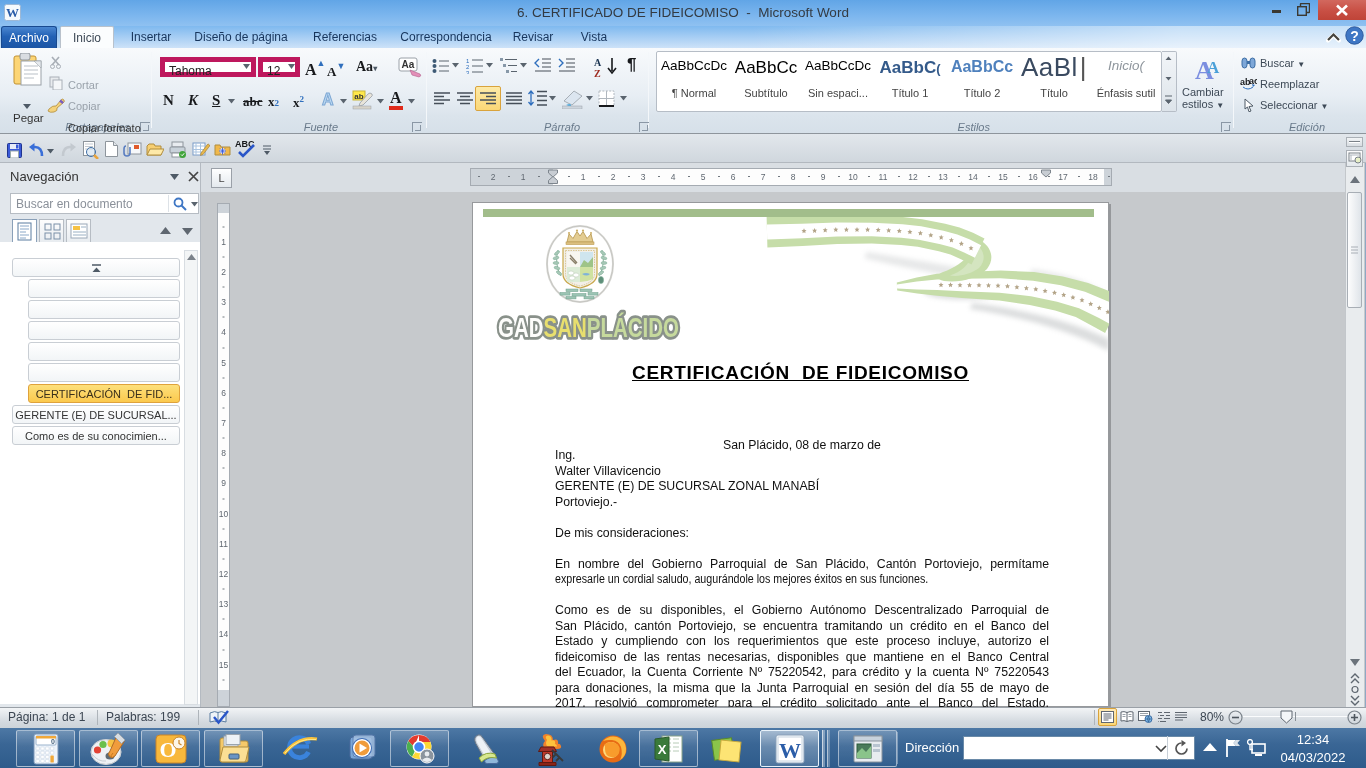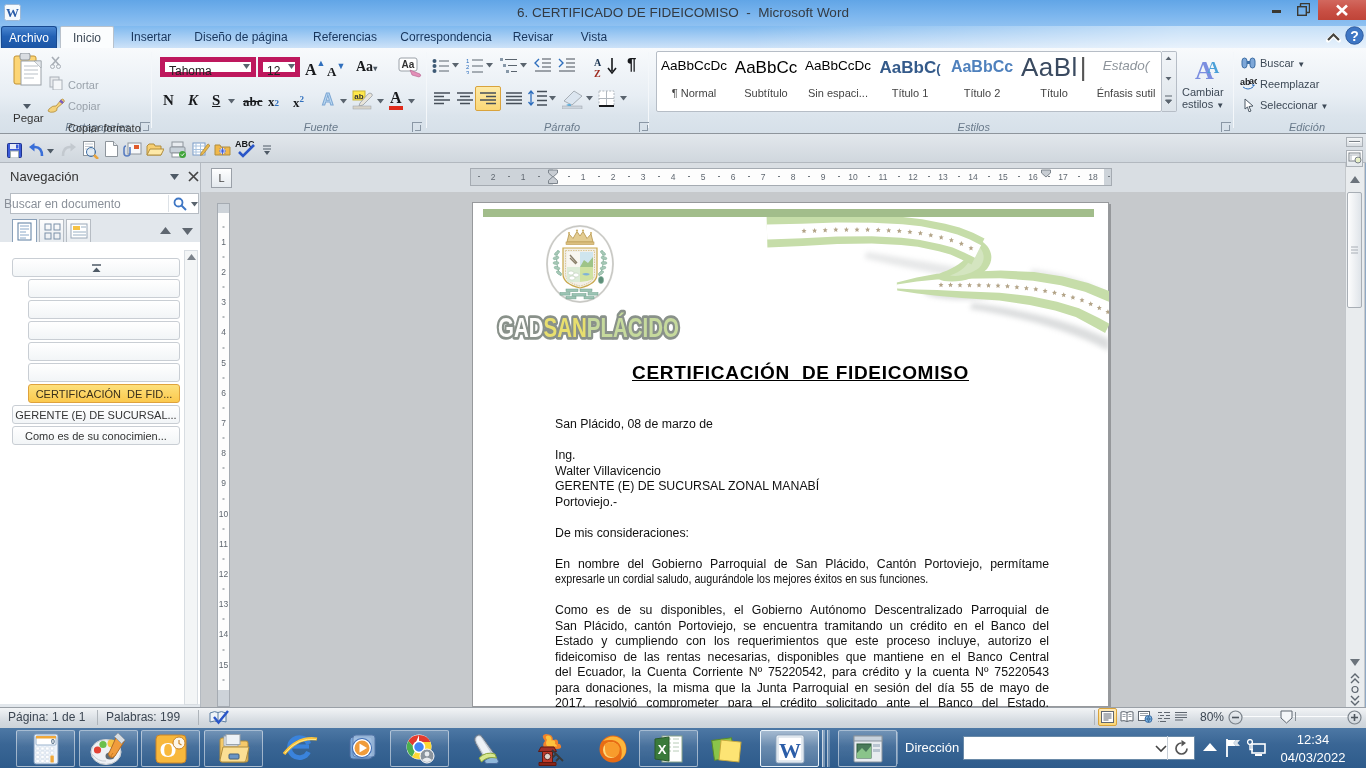--- a/index.html
+++ b/index.html
@@ -283,21 +283,21 @@
   </div>
 <div class="stcell" style="left:946px">
     <div class="stsample" style="font-size:16px;color:#4f81bd;font-weight:bold">AaBbCc</div>
     <div class="stlabel">Título 2</div>
   </div>
 <div class="stcell" style="left:1018px">
     <div class="stsample" style="font-size:26px;top:1px;color:#3a4a60;letter-spacing:.5px">AaBl<span style="font-weight:normal;color:#555;margin-left:2px">|</span></div>
     <div class="stlabel">Título</div>
   </div>
 <div class="stcell" style="left:1090px">
-    <div class="stsample" style="font-size:13.5px;color:#8e959c;font-style:italic">Estado(</div>
+    <div class="stsample" style="font-size:13.5px;color:#8e959c;font-style:italic">Inicio(</div>
     <div class="stlabel">Énfasis sutil</div>
   </div>
 <div class="abs" style="left:1162px;top:51px;width:15px;height:61px;background:linear-gradient(#f2f5f8,#dde4ea);border:1px solid #b6bdc6;border-left:none;border-radius:0 2px 2px 0">
 <svg width="13" height="62">
       <path d="M3.5 8 L6.5 4.5 L9.5 8 Z" fill="#5a646e"></path>
       <path d="M3.5 25 L6.5 28.5 L9.5 25 Z" fill="#5a646e"></path>
       <path d="M3 44 h7 M3.5 48 L6.5 51.5 L9.5 48 Z" stroke="#5a646e" fill="#5a646e"></path>
     </svg></div>
 
 <svg class="abs" style="left:1193px;top:53px" width="32" height="32">
@@ -389,21 +389,21 @@
 
 <div class="abs" id="navpane"></div>
 <div class="abs" style="left:10px;top:169px;font-size:13px;color:#333">Navegación</div>
 <svg class="abs" style="left:170px;top:174px" width="10" height="7">
     <path d="M0 0 h9 l-4.5 6 z" fill="#4e5a66"></path>
   </svg>
 <svg class="abs" style="left:188px;top:171px" width="11" height="11">
     <path d="M1 1 L10 10 M10 1 L1 10" stroke="#444" stroke-width="1.7"></path>
   </svg>
 <div class="abs" id="searchbox"></div>
-<div class="abs" style="left:4px;top:197px;font-size:12px;color:#8a9099">Buscar en documento</div>
+<div class="abs" style="left:16px;top:197px;font-size:12px;color:#8a9099">Buscar en documento</div>
 <div class="abs" style="left:168px;top:195px;width:1px;height:17px;background:#dde2e7"></div>
 <svg class="abs" style="left:173px;top:197px" width="14" height="14">
     <circle cx="5.5" cy="5.5" r="4" fill="none" stroke="#3e76c4" stroke-width="1.8"></circle>
     <path d="M8.5 8.5 L13 13" stroke="#3e76c4" stroke-width="2"></path>
   </svg>
 <svg class="abs" style="left:191px;top:202px" width="8" height="5">
     <path d="M0 0h7l-3.5 4.5z" fill="#5a646e"></path>
   </svg>
 <div class="ntab" style="left:12px;background:#fff;border-color:#8aa0b8"><svg width="23" height="22" style="margin:2px 3px">
       <rect x="2" y="1" width="13" height="17" fill="#fff" stroke="#5a7ca0"></rect>
@@ -556,21 +556,21 @@
       <rect x="40" y="74.5" width="10" height="2.4"></rect>
   </g>
 </svg>
 
 <svg class="abs" style="left:496px;top:308px" width="188" height="36" viewBox="0 0 188 36">
   <text x="2" y="29" font-family="Liberation Sans" font-weight="bold" font-size="27" stroke="#89918a" stroke-width="5.6" stroke-linejoin="round" textLength="181" lengthAdjust="spacingAndGlyphs">GADSANPLÁCIDO</text>
   <text x="2" y="29" font-family="Liberation Sans" font-weight="bold" font-size="27" textLength="181" lengthAdjust="spacingAndGlyphs"><tspan fill="#fdfdfb">GAD</tspan><tspan fill="#e8df6e">SAN</tspan><tspan fill="#c6da9d">PLÁCIDO</tspan></text>
 </svg>
 
 <div class="abs" style="left:632px;top:362px;width:420px;font-size:19px;font-weight:bold;letter-spacing:.7px;color:#000;"><span style="text-decoration:underline">CERTIFICACIÓN&nbsp; DE FIDEICOMISO</span></div>
-<div class="dline" style="top:417px;text-align:left">San Plácido, 08 de marzo de</div>
+<div class="dline" style="top:438px;text-align:center">San Plácido, 08 de marzo de</div>
 <div class="dline" style="top:448px">Ing.</div>
 <div class="dline" style="top:463.5px">Walter Villavicencio</div>
 <div class="dline" style="top:479px">GERENTE (E) DE SUCURSAL ZONAL MANABÍ</div>
 <div class="dline" style="top:494.5px">Portoviejo.-</div>
 <div class="dline" style="top:525.5px">De mis consideraciones:</div>
 <div class="dline just" style="top:556.5px">En nombre del Gobierno Parroquial de San Plácido, Cantón Portoviejo, permítame</div>
 <div class="dline" style="top:572px;transform:scaleX(.868);transform-origin:0 0">expresarle un cordial saludo, augurándole los mejores éxitos en sus funciones.</div>
 <div class="dline just" style="top:603px">Como es de su disponibles,  el Gobierno Autónomo Descentralizado Parroquial de</div>
 <div class="dline just" style="top:618.5px">San Plácido, cantón Portoviejo,  se encuentra tramitando un crédito en el Banco del</div>
 <div class="dline just" style="top:634px">Estado y cumpliendo con los requerimientos que este proceso incluye,  autorizo el</div>

